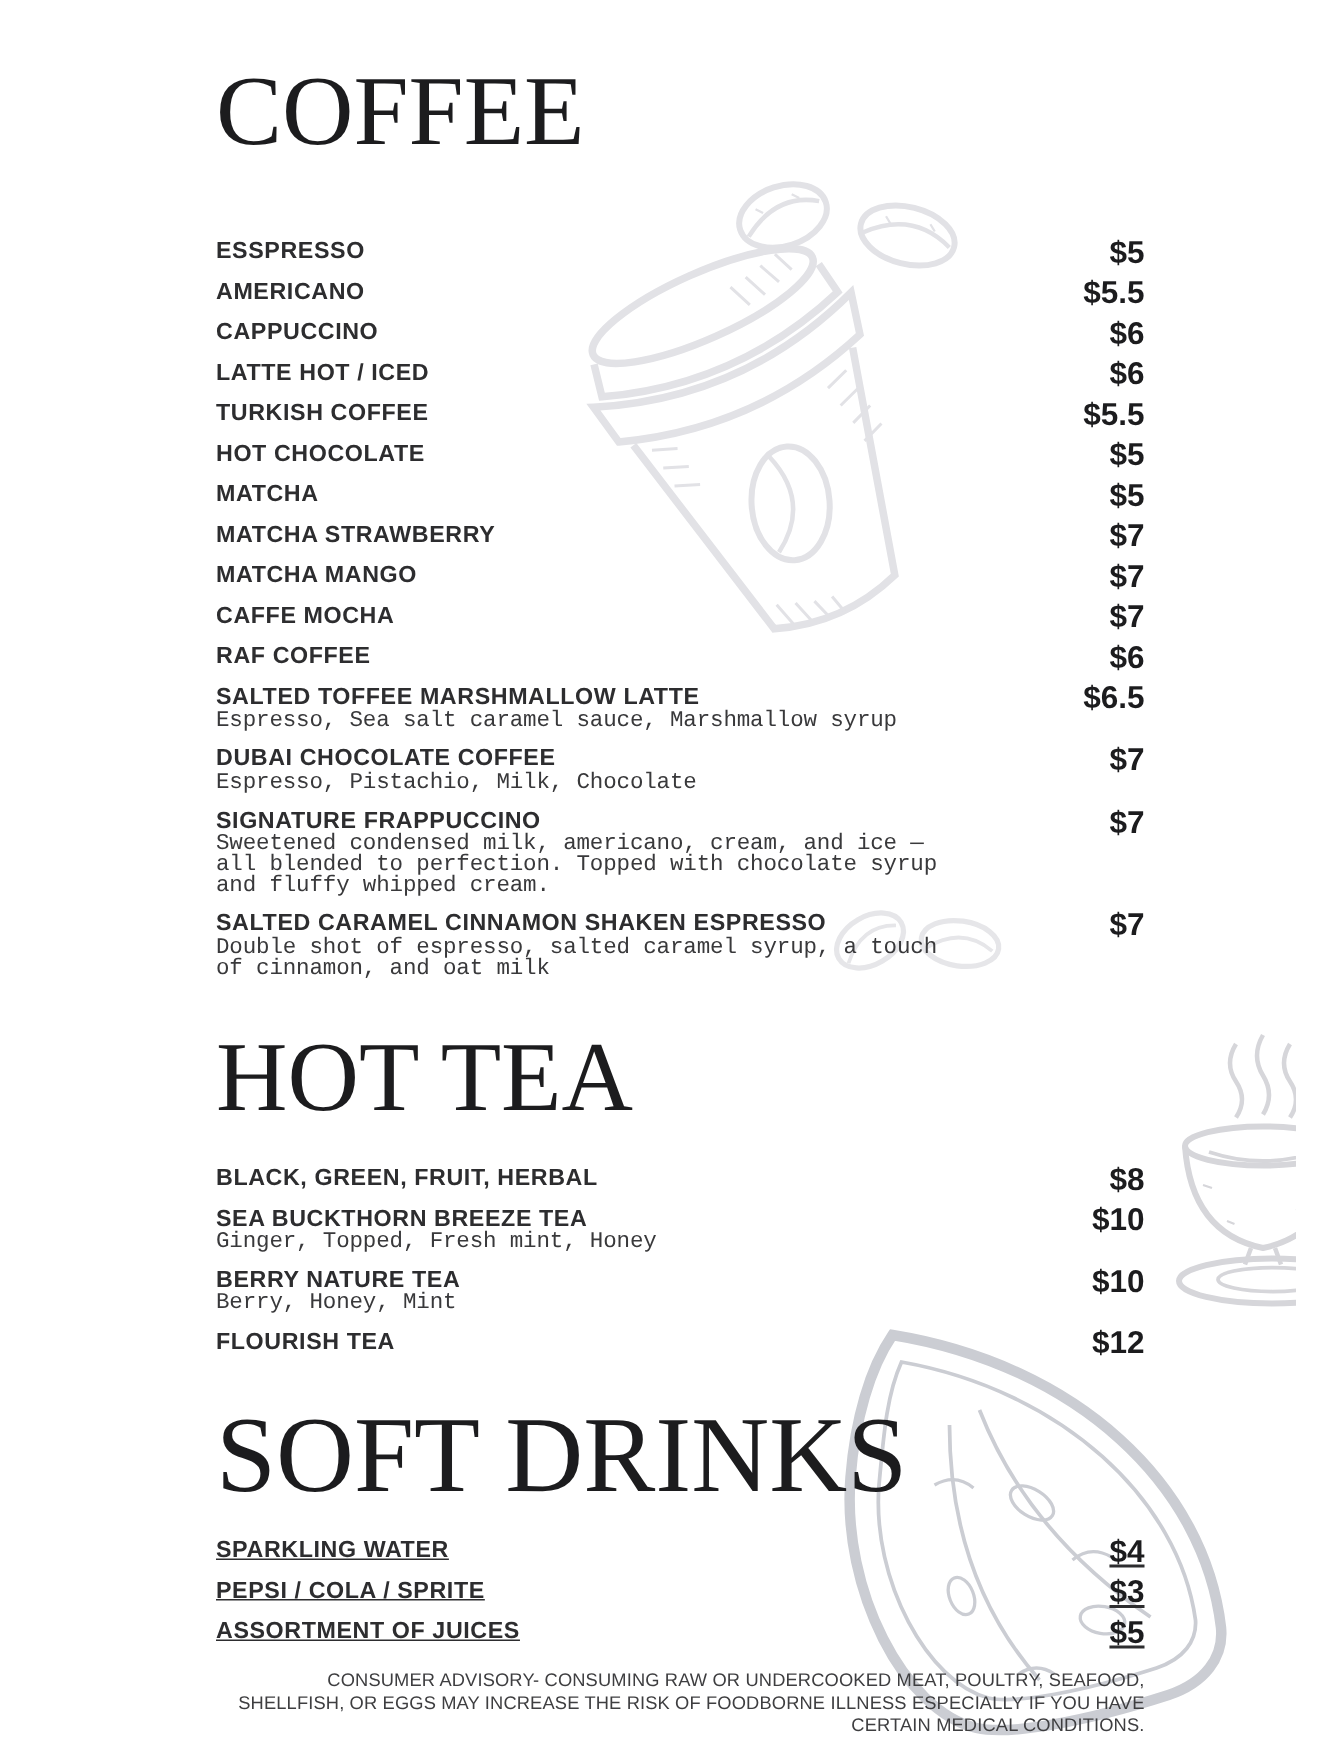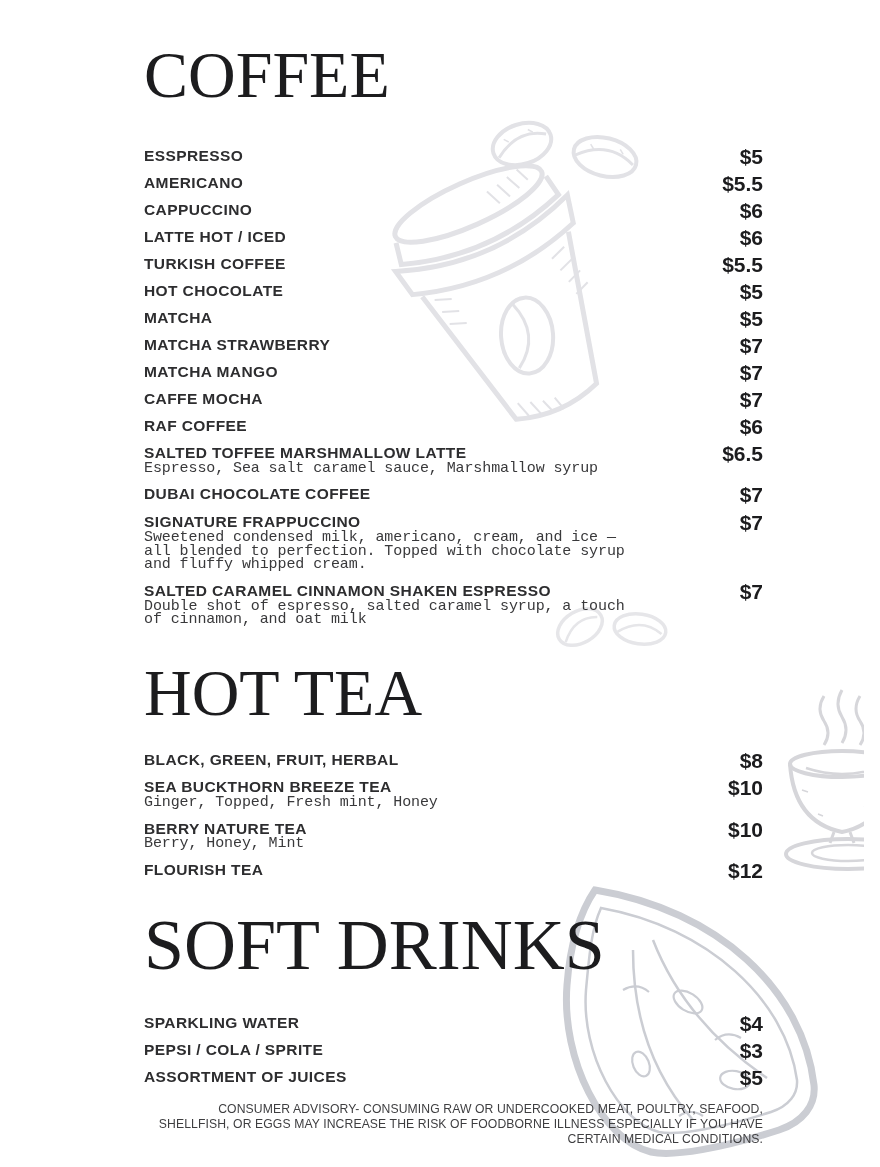--- a/index.html
+++ b/index.html
@@ -18,23 +18,23 @@
   .content { position:relative; z-index:1; padding:0 101px 0 144px; }
 
   .section-title {
     font-family:"Liberation Serif", serif;
     font-weight:400; color:#1c1c1e; margin:0; line-height:1;
   }
   .title-coffee      { padding-top:42px; font-size:66px; }
   .title-hot-tea     { padding-top:22px; font-size:66px; }
   .title-soft-drinks { padding-top:20px; font-size:72px; }
 
-  .rows-coffee      { margin-top:40px; }
+  .rows-coffee      { margin-top:52px; }
   .rows-hot-tea     { margin-top:26px; }
-  .rows-soft-drinks { margin-top:34px; }
+  .rows-soft-drinks { margin-top:20px;text-decoration:underline; }
 
   .menu-row {
     display:flex; justify-content:space-between; align-items:flex-start;
     margin-bottom:10px;
   }
   .menu-row.has-desc { margin-bottom:11px; }
   .item-text { flex:1 1 auto; min-width:0; }
   .item-name {
     font-size:15.5px; line-height:16.5px; font-weight:700;
     letter-spacing:.4px; color:#2d2d2f;
@@ -210,20 +210,21 @@
           <div class="menu-row has-desc">
             <div class="item-text">
               <div class="item-name">SALTED TOFFEE MARSHMALLOW LATTE</div>
               <div class="item-desc">Espresso, Sea salt caramel sauce, Marshmallow syrup</div>
             </div>
             <div class="item-price">$6.5</div>
           </div>
           <div class="menu-row has-desc">
             <div class="item-text">
               <div class="item-name">DUBAI CHOCOLATE COFFEE</div>
+              <div class="item-desc">Espresso, Pistachio, Milk, Chocolate</div>
             </div>
             <div class="item-price">$7</div>
           </div>
           <div class="menu-row has-desc">
             <div class="item-text">
               <div class="item-name">SIGNATURE FRAPPUCCINO</div>
               <div class="item-desc">Sweetened condensed milk, americano, cream, and ice — all blended to perfection. Topped with chocolate syrup and fluffy whipped cream.</div>
             </div>
             <div class="item-price">$7</div>
           </div>

